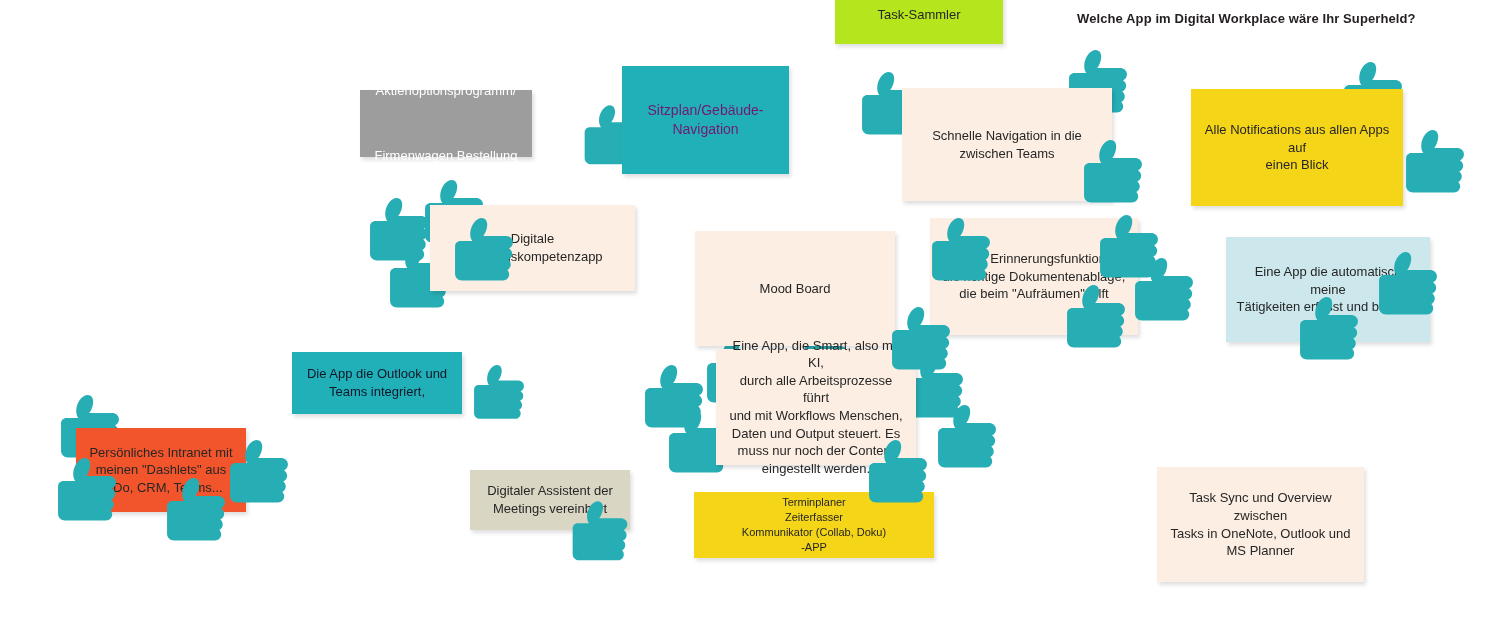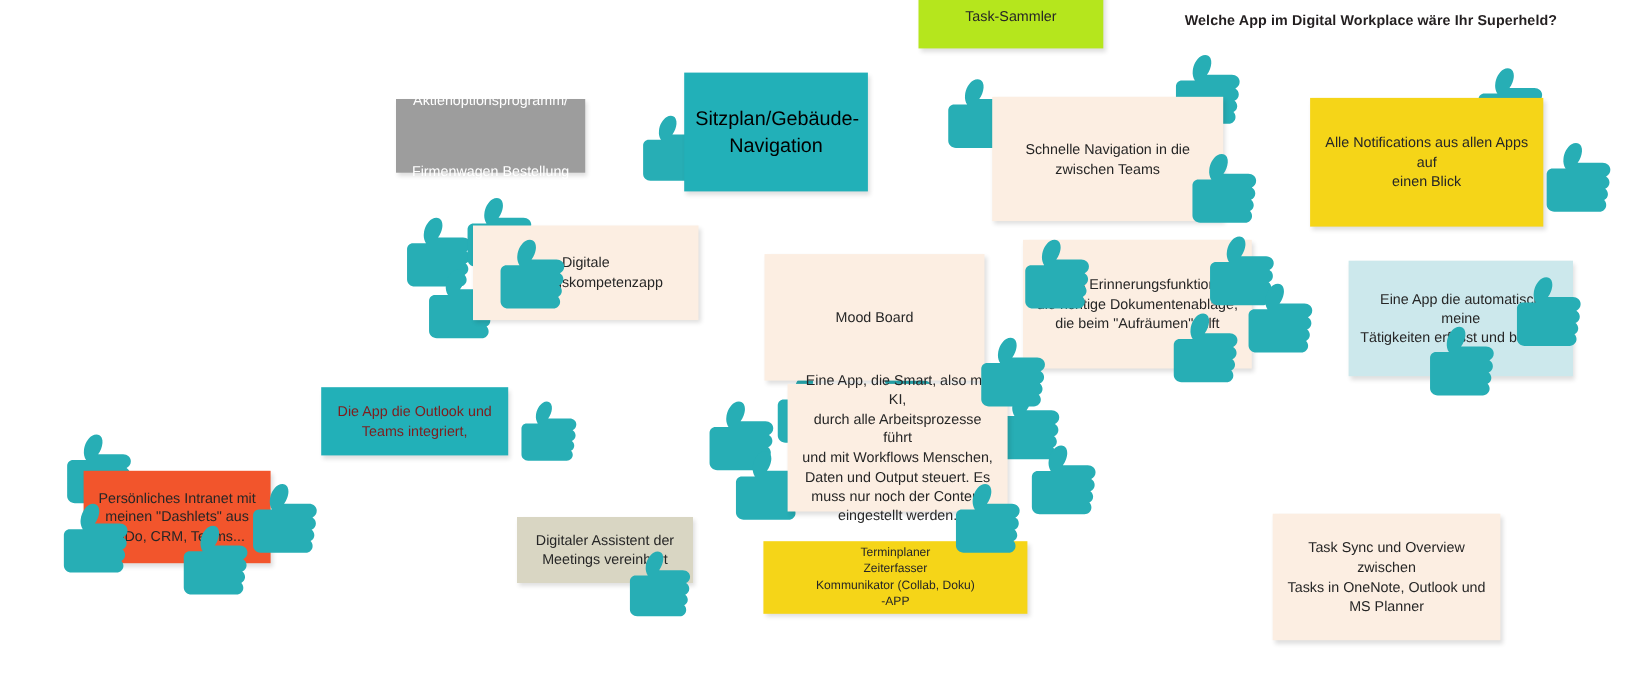--- a/index.html
+++ b/index.html
@@ -66,21 +66,21 @@
 
   <div id="notes-layer">
       <div class="note align-top" style="left: 835px; top: -16px; width: 168px; height: 60px; background: rgb(181, 230, 29); color: rgb(38, 38, 38); font-size: 13px; align-items: flex-start; padding-top: 22px;">
         <span class="note-text">Task-Sammler</span>
       </div>
       <div class="note spaced" style="left: 360px; top: 90px; width: 172px; height: 67px; background: rgb(157, 157, 157); color: rgb(255, 255, 255); font-size: 13px;">
         <span class="note-text">Aktienoptionsprogramm/
 
 Firmenwagen Bestellung</span>
       </div>
-      <div class="note" style="left: 622px; top: 66px; width: 167px; height: 108px; background: rgb(34, 176, 184); color: #000000; font-size: 18px;">
+      <div class="note" style="left: 622px; top: 66px; width: 167px; height: 108px; background: rgb(34, 176, 184); color: #701a75; font-size: 14px;">
         <span class="note-text">Sitzplan/Gebäude-
 Navigation</span>
       </div>
       <div class="note" style="left: 902px; top: 88px; width: 210px; height: 113px; background: rgb(252, 238, 226); color: rgb(38, 38, 38); font-size: 13px;">
         <span class="note-text">Schnelle Navigation in die
 zwischen Teams</span>
       </div>
       <div class="note" style="left: 1191px; top: 89px; width: 212px; height: 117px; background: rgb(245, 213, 24); color: rgb(38, 38, 38); font-size: 13px;">
         <span class="note-text">Alle Notifications aus allen Apps auf
 einen Blick</span>
@@ -94,21 +94,21 @@
       </div>
       <div class="note" style="left: 930px; top: 218px; width: 208px; height: 117px; background: rgb(252, 238, 226); color: rgb(38, 38, 38); font-size: 13px;">
         <span class="note-text">App als Erinnerungsfunktion für
 die richtige Dokumentenablage,
 die beim "Aufräumen" hilft</span>
       </div>
       <div class="note" style="left: 1226px; top: 237px; width: 204px; height: 105px; background: rgb(204, 232, 236); color: rgb(38, 38, 38); font-size: 13px;">
         <span class="note-text">Eine App die automatisch meine
 Tätigkeiten erfasst und bucht :-)</span>
       </div>
-      <div class="note" style="left: 292px; top: 352px; width: 170px; height: 62px; background: rgb(34, 176, 184); color: #7f1d1d; font-size: 13px;">
+      <div class="note" style="left: 292px; top: 352px; width: 170px; height: 62px; background: rgb(34, 176, 184); color: #0f172a; font-size: 13px;">
         <span class="note-text">Die App die Outlook und
 Teams integriert,</span>
       </div>
       <div class="note" style="left: 716px; top: 349px; width: 200px; height: 116px; background: rgb(252, 238, 226); color: rgb(38, 38, 38); font-size: 13px;">
         <span class="note-text">Eine App, die Smart, also mit KI,
 durch alle Arbeitsprozesse führt
 und mit Workflows Menschen,
 Daten und Output steuert. Es
 muss nur noch der Content
 eingestellt werden.</span>

